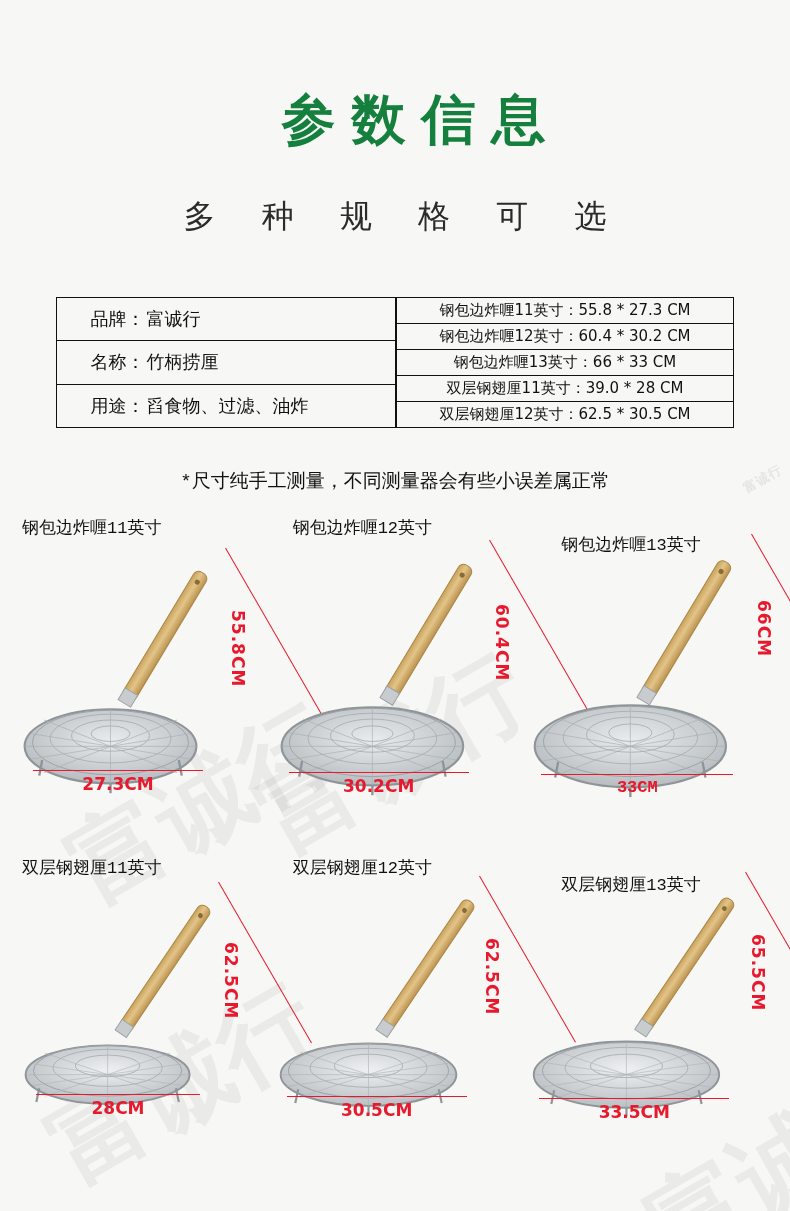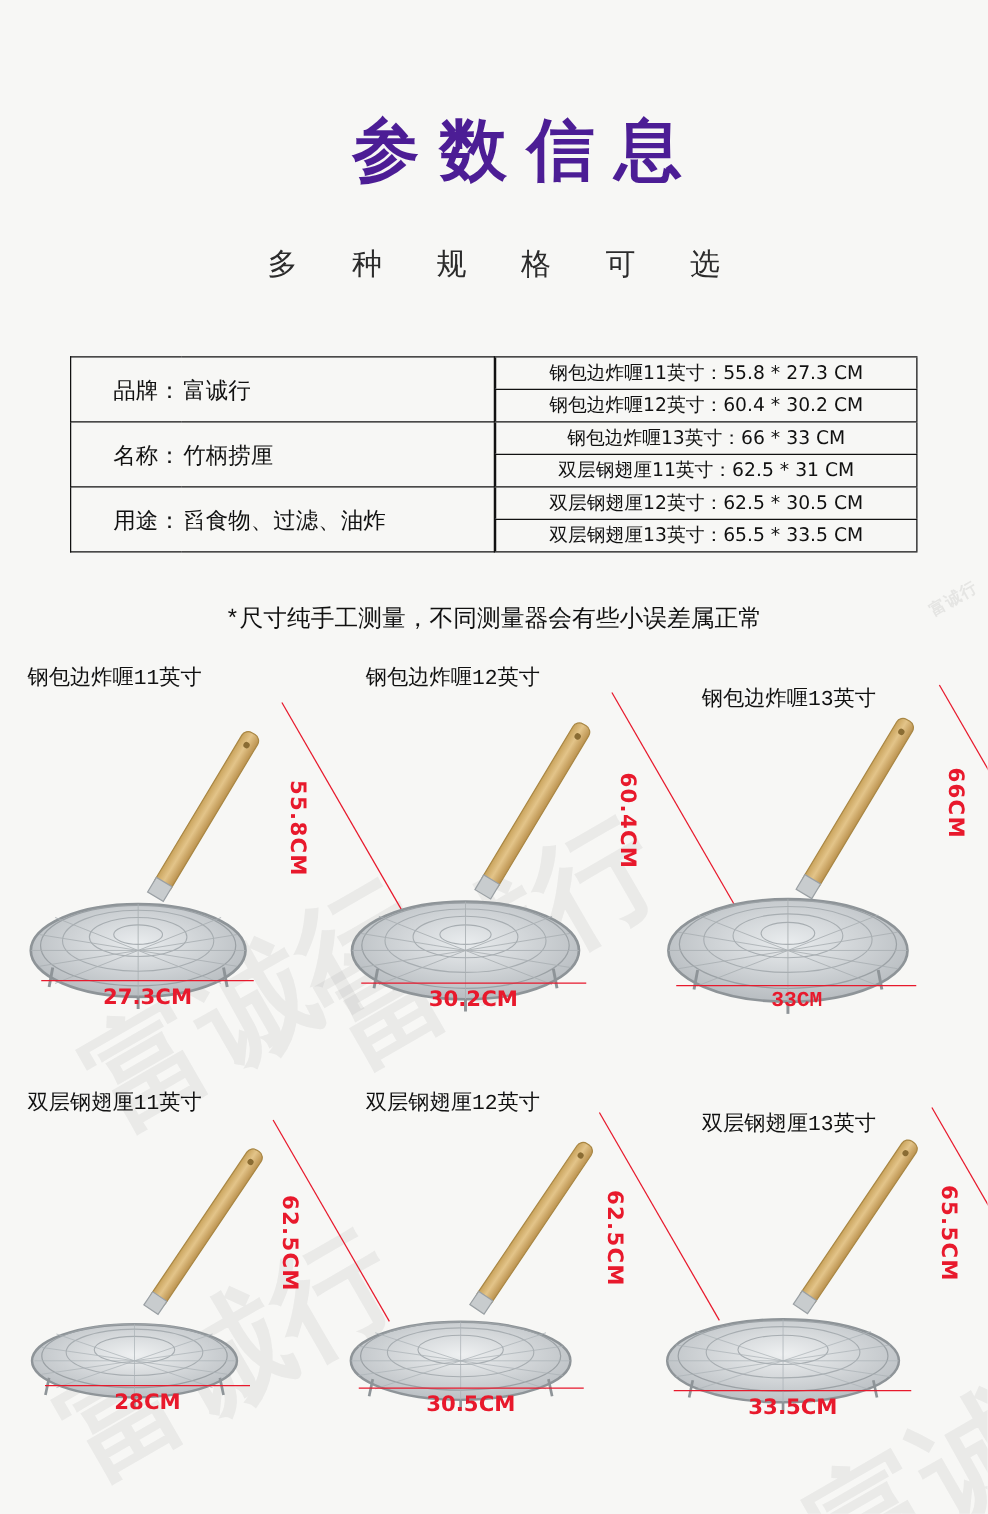--- a/index.html
+++ b/index.html
@@ -32,28 +32,28 @@
   .wm.small { font-size: 13px; letter-spacing: 1px; color: rgba(150,150,150,0.18); }
 
   
   .page { position: relative; z-index: 2; }
   .title-main {
     text-align: center;
     font-size: 54px;
     font-weight: bold;
     letter-spacing: 16px;
     padding-top: 84px;
-    color: #4c1d95;
+    color: #15803d;
     font-family: "DejaVu Sans", sans-serif;
     text-indent: 16px;
     padding-left: 37px;
   }
   .title-sub {
     text-align: center;
-    font-size: 24px;
+    font-size: 32px;
     letter-spacing: 18px;
     margin-top: 38px;
     color: #2b2b2b;
     font-family: "DejaVu Sans", sans-serif;
     text-indent: 18px;
   }
 
   
   .tables {
     display: flex;
@@ -176,27 +176,24 @@
           <tr>
             <td>钢包边炸喱11英寸：55.8 * 27.3 CM</td>
           </tr>
       <tr>
             <td>钢包边炸喱12英寸：60.4 * 30.2 CM</td>
           </tr>
       <tr>
             <td>钢包边炸喱13英寸：66 * 33 CM</td>
           </tr>
       <tr>
-            <td>双层钢翅厘11英寸：62.5 * 31 CM</td>
+            <td>双层钢翅厘11英寸：39.0 * 28 CM</td>
           </tr>
       <tr>
             <td>双层钢翅厘12英寸：62.5 * 30.5 CM</td>
-          </tr>
-      <tr>
-            <td>双层钢翅厘13英寸：65.5 * 33.5 CM</td>
           </tr>
     </tbody>
       </table>
   </div>
 
   <div class="note">*尺寸纯手工测量，不同测量器会有些小误差属正常</div>
 
   <div class="grid">
 
     <div class="cell c0">

